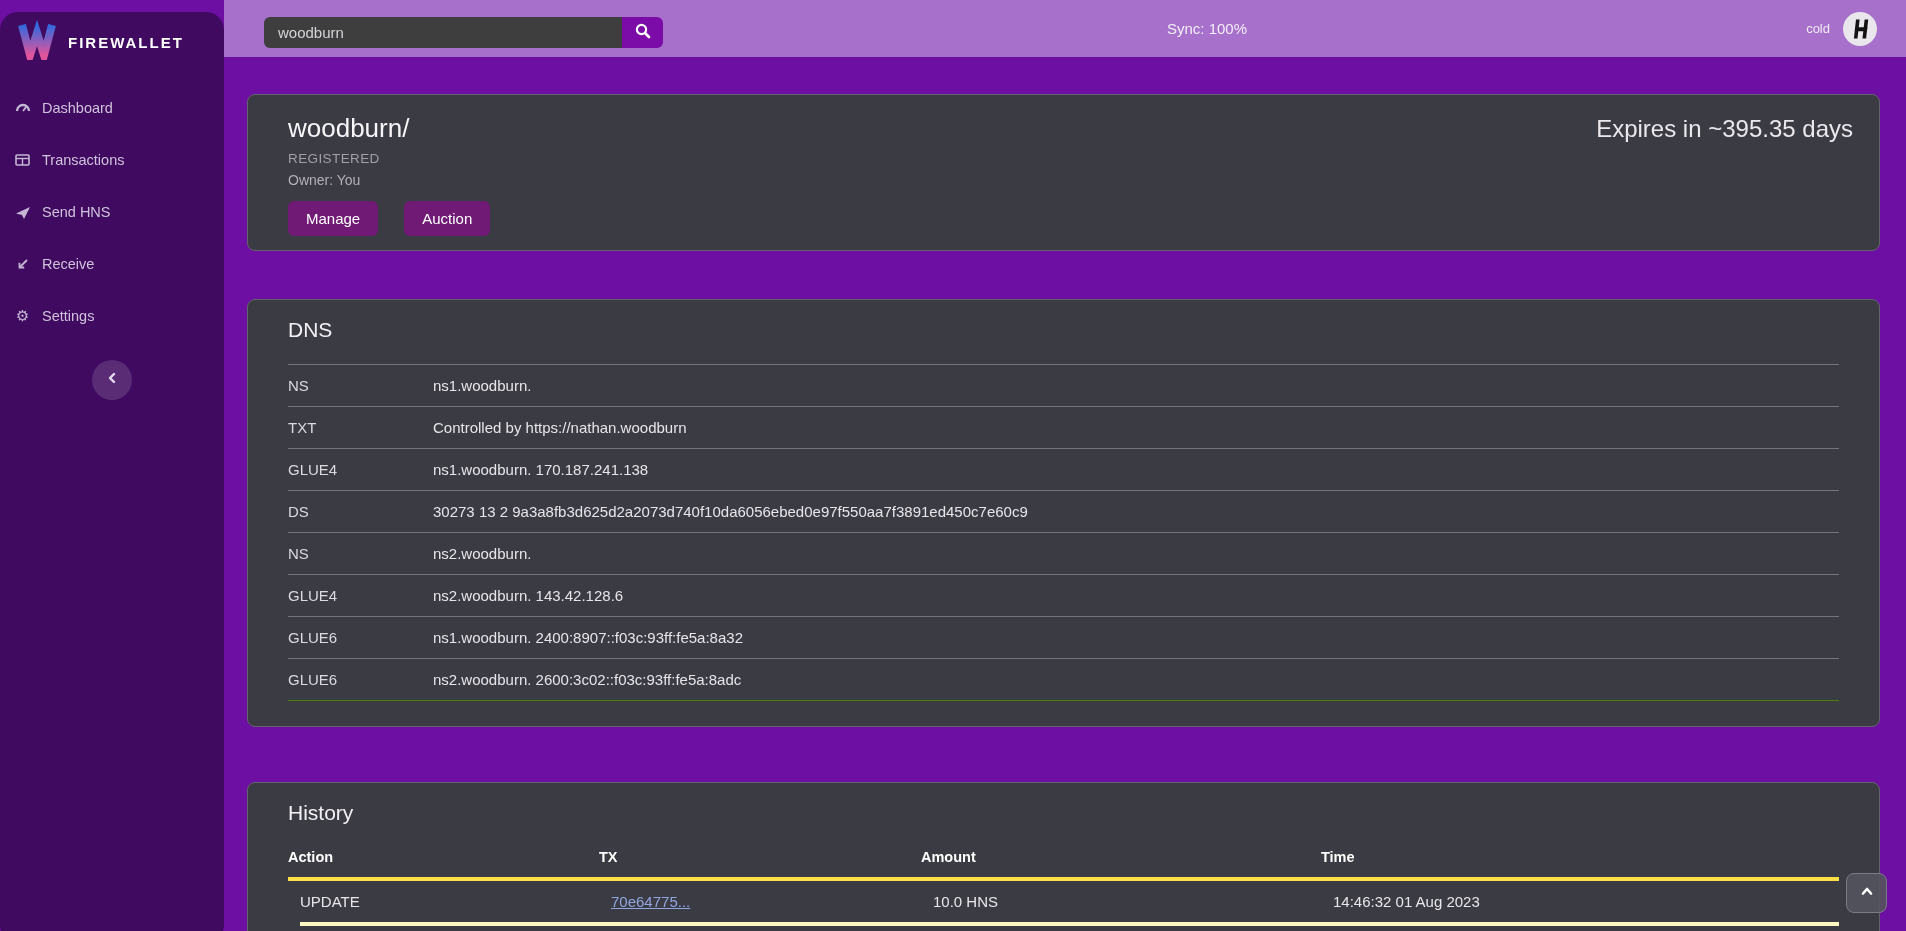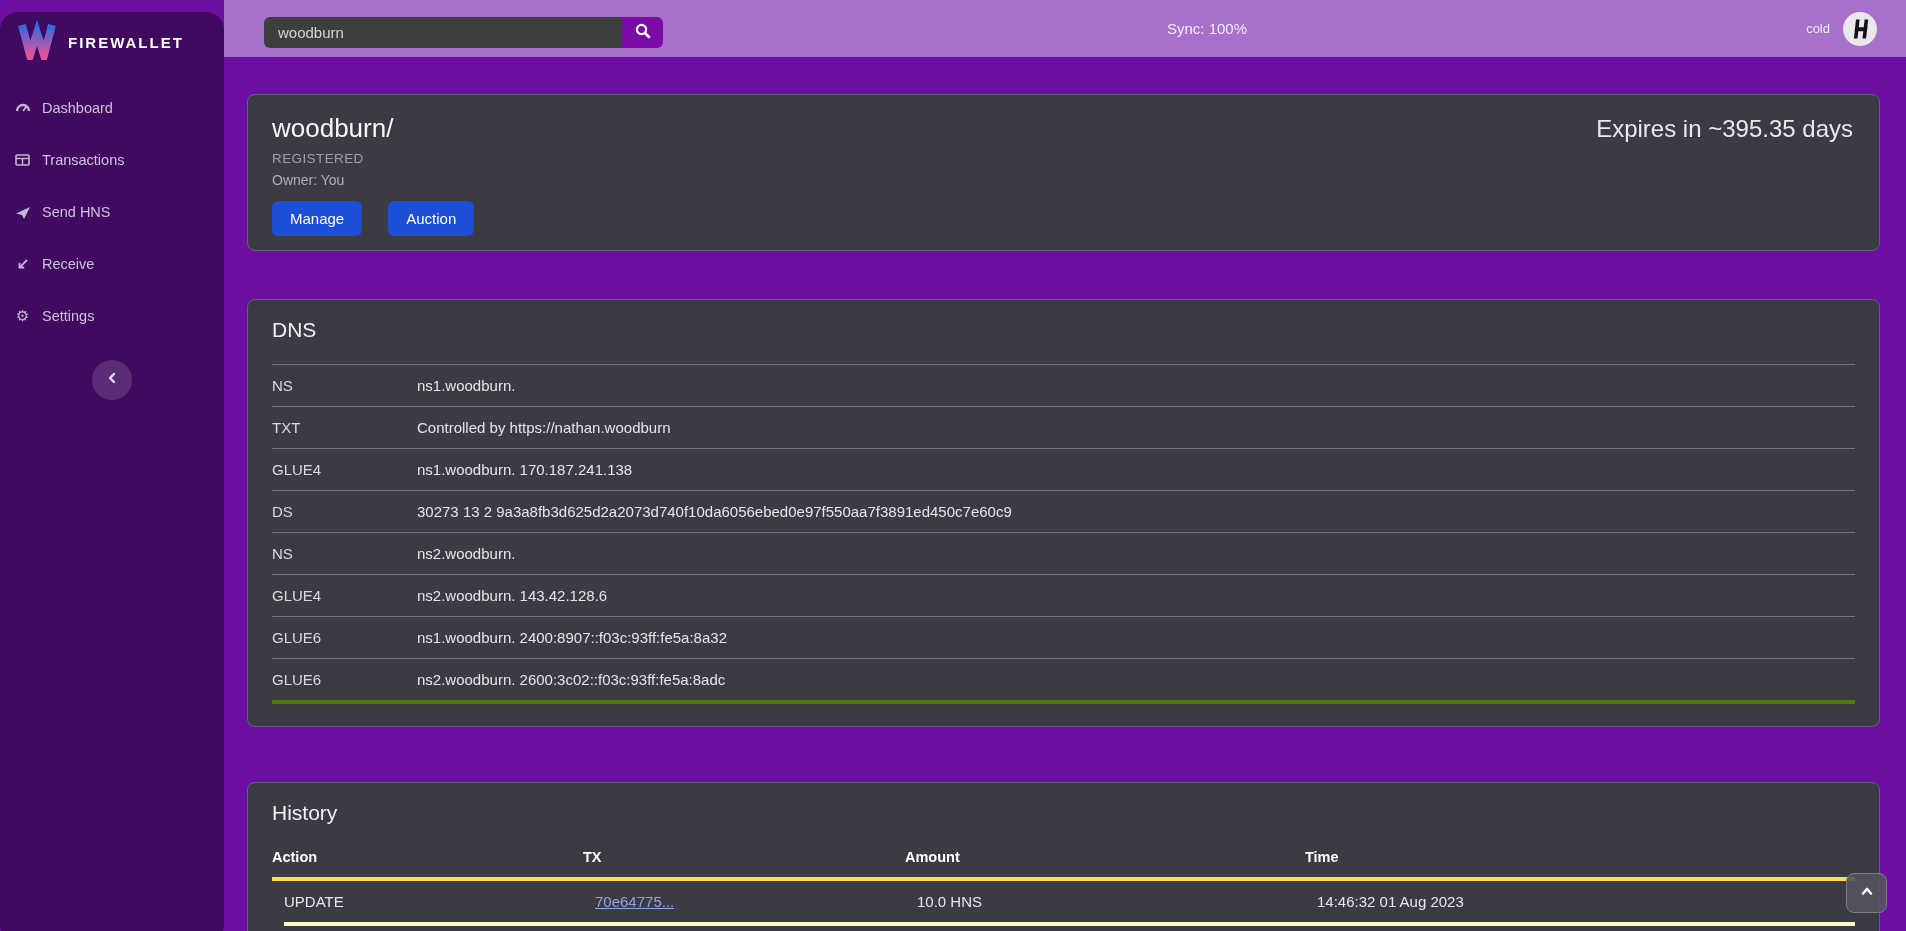--- a/index.html
+++ b/index.html
@@ -48,38 +48,38 @@
   .tb-right { position:absolute; right:28px; top:0; height:57px; display:flex; align-items:center; gap:12px;justify-content:flex-end; }
   .wallet-name { color:#f0ebf4; font-size:13px; }
   .avatar { width:36px; height:36px; border-radius:50%; overflow:hidden; cursor:pointer; display:block; }
 
   
   .card {
     position:absolute; left:247px; width:1633px;
     background:#3b3b43; border:1px solid #63636c; border-radius:8px;
     color:#eceaee;
   }
-  .card-pad { padding:18px 24px; }
+  .card-pad { padding:18px 40px; }
 
   
   #domain-card { top:94px; height:157px; }
   .domain-title { font-size:26px; font-weight:400; color:#f7f5f8; }
   .domain-status { margin-top:7px; font-size:13.5px; color:#a39eaa; letter-spacing:0.4px; }
   .domain-owner { margin-top:6px; font-size:14px; color:#b3aeb8; }
   .btn-row { margin-top:13px; display:flex; gap:26px; }
   .pbtn {
-    background:#1d4ed8; color:#fff; border:none; border-radius:6px;
+    background:#701a75; color:#fff; border:none; border-radius:6px;
     font-size:15px; padding:9px 18px; cursor:pointer; font-family:"Liberation Sans", sans-serif;
   }
   .expires { position:absolute; top:20px; right:26px; font-size:24px; font-weight:400; color:#eae8ed; }
 
   
   #dns-card { top:299px; height:428px; }
   .card-title { font-size:21px; font-weight:400; color:#f3f1f5; }
-  .dns-table { margin-top:22px; border-bottom:4px solid #4d7c0f; }
+  .dns-table { margin-top:22px; border-bottom:1px solid #4d7c0f; }
   .dns-row {
     display:grid; grid-template-columns:145px auto; align-items:center;
     border-top:1px solid #74747d; padding:12px 0; font-size:15px;
   }
   .dns-type { color:#dcdae0; }
   .dns-value { color:#e7e5ea; }
 
   
   #history-card { top:782px; height:240px; }
   .hist-grid { display:grid; grid-template-columns:311px 322px 400px auto; align-items:center; }

